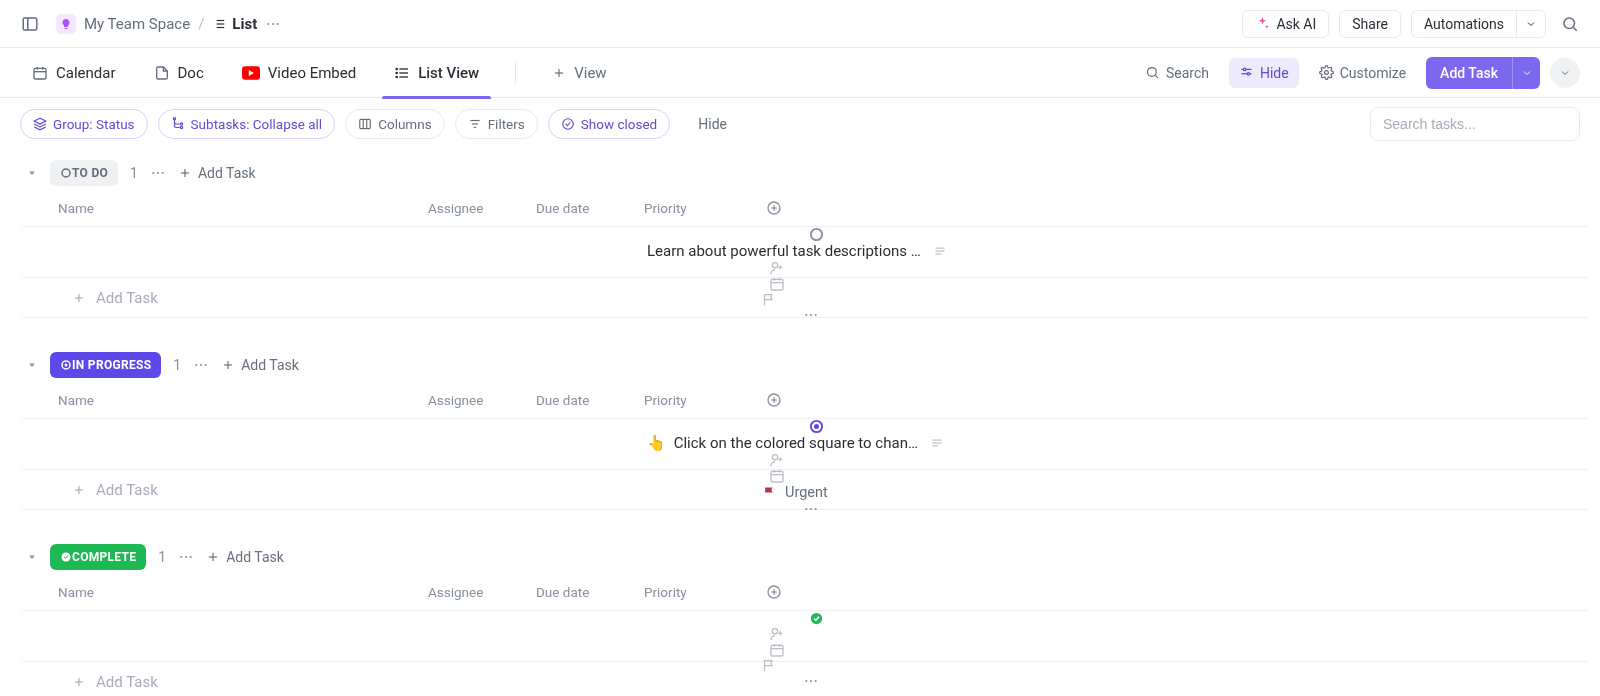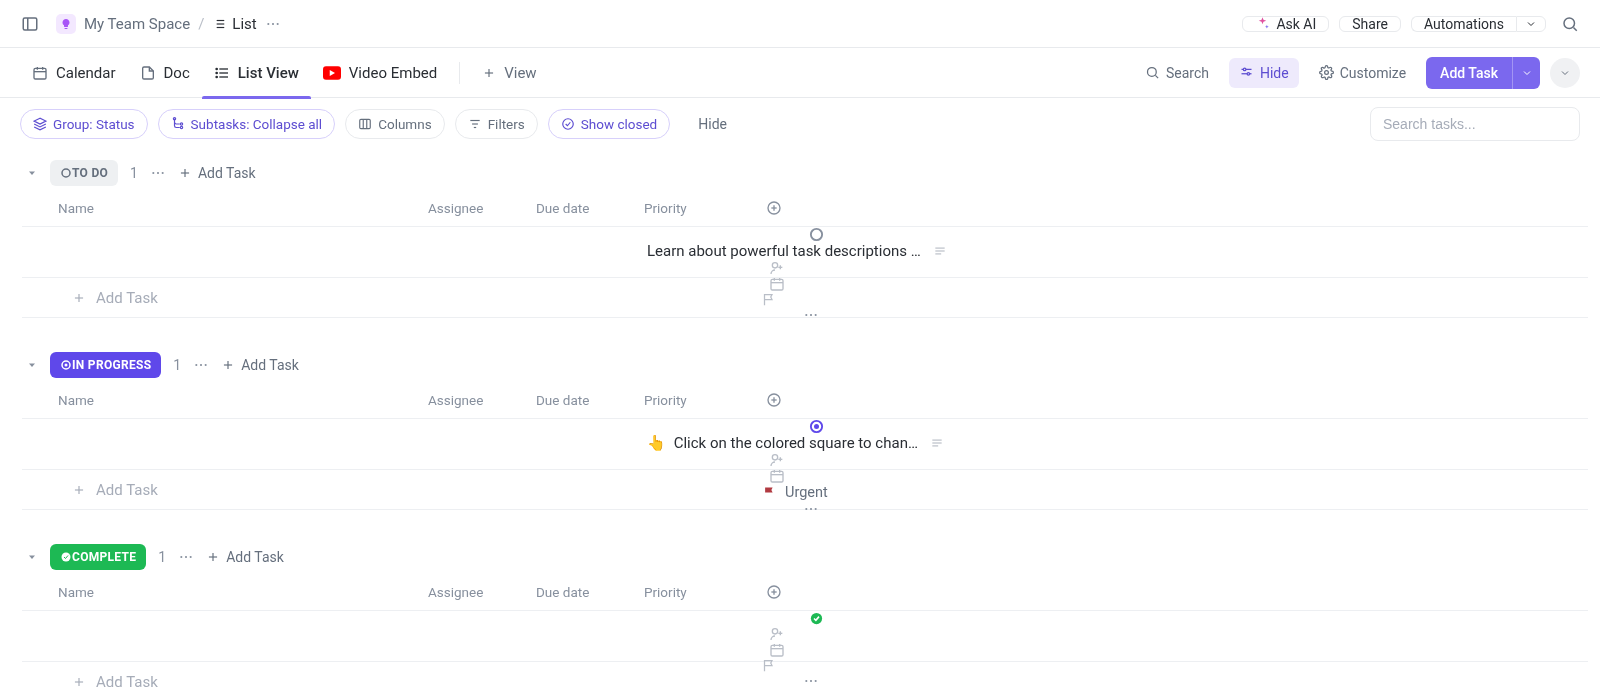--- a/index.html
+++ b/index.html
@@ -6,29 +6,29 @@
   body { font-family: -apple-system, BlinkMacSystemFont, "Segoe UI", Roboto, sans-serif; font-size: 14px; color: #2a2e34; background: #fff; width: 1600px; height: 696px; overflow: hidden; }
   svg { display: block; }
 
   
   .topbar { display: flex; align-items: center; height: 48px; padding: 0 16px; border-bottom: 1px solid #e8eaed; }
   .topbar-left { display: flex; align-items: center; gap: 12px; }
   .icon-btn { display: flex; align-items: center; justify-content: center; width: 28px; height: 28px; border-radius: 6px; cursor: pointer; color: #656f7d; }
   .space-badge { width: 20px; height: 20px; border-radius: 5px; background: #f3e8ff; display: flex; align-items: center; justify-content: center; }
   .breadcrumb { display: flex; align-items: center; gap: 8px; color: #656f7d; font-size: 15px; }
   .breadcrumb .slash { color: #b9bec7; }
-  .breadcrumb-current { display: inline-flex; align-items: center; gap: 6px; color: #2a2e34; font-weight: 400; }
+  .breadcrumb-current { display: inline-flex; align-items: center; gap: 6px; color: #2a2e34; font-weight: 700; }
   .topbar-right { margin-left: auto; display: flex; align-items: center; gap: 10px; }
-  .btn-outline { display: inline-flex; align-items: center; gap: 6px; height: 16px; padding: 0 12px; border: 1px solid #e8eaed; border-radius: 6px; background: #fff; cursor: pointer; color: #2a2e34; font-size: 14px; }
+  .btn-outline { display: inline-flex; align-items: center; gap: 6px; height: 28px; padding: 0 12px; border: 1px solid #e8eaed; border-radius: 6px; background: #fff; cursor: pointer; color: #2a2e34; font-size: 14px; }
   .btn-group { display: flex; }
   .btn-group .btn-outline:first-child { border-radius: 6px 0 0 6px; border-right: none; }
   .btn-group .btn-outline:last-child { border-radius: 0 6px 6px 0; padding: 0 8px; }
 
   
-  .viewsbar { display: flex; align-items: center; height: 50px; padding: 0 20px; border-bottom: 1px solid #e8eaed; gap: 0; }
+  .viewsbar { display: flex; align-items: center; height: 50px; padding: 0 20px; border-bottom: 1px solid #e8eaed; gap: 14px; }
   .view-tab { display: inline-flex; align-items: center; gap: 8px; padding: 0 12px; height: 50px; cursor: pointer; color: #2a2e34; font-size: 15px; position: relative; }
   .view-tab.active { color: #2a2e34; font-weight: 500; }
   .view-tab.active::after { content:""; position:absolute; left:0; right:0; bottom:-1px; height:3px; background:#7b68ee; border-radius:2px 2px 0 0; }
   .view-divider { width:1px; height:22px; background:#e8eaed; margin:0 10px; }
   .viewsbar-right { margin-left:auto; display:flex; align-items:center; gap:10px; }
   .chip { display:inline-flex; align-items:center; gap:6px; height:30px; padding:0 10px; border-radius:6px; cursor:pointer; color:#656f7d; font-size:14px; }
   .chip.active { background:#eeeafc; color:#5d4dd1; }
   .btn-primary { display:inline-flex; align-items:center; height:32px; padding:0 14px; border-radius:6px 0 0 6px; background:#7b68ee; color:#fff; cursor:pointer; font-size:14px; font-weight:500; }
   .btn-primary-caret { display:inline-flex; align-items:center; justify-content:center; width:28px; height:32px; border-radius:0 6px 6px 0; background:#7b68ee; border-left:1px solid rgba(255,255,255,.3); cursor:pointer; color:#fff; }
   .circle-btn { display:inline-flex; align-items:center; justify-content:center; width:30px; height:30px; border-radius:50%; background:#f0f1f3; cursor:pointer; color:#656f7d; }
@@ -157,37 +157,37 @@
       </svg>
     <span>Calendar</span>
   </div>
   <div class="view-tab">
     <svg width="16" height="16" viewBox="0 0 24 24" fill="none" stroke="#656f7d" stroke-width="2">
         <path d="M14 3H6a2 2 0 0 0-2 2v14a2 2 0 0 0 2 2h12a2 2 0 0 0 2-2V9z"></path>
         <polyline points="14 3 14 9 20 9"></polyline>
       </svg>
     <span>Doc</span>
   </div>
+  <div class="view-tab">
+    <svg width="18" height="14" viewBox="0 0 24 18">
+        <rect x="0" y="0" width="24" height="18" rx="4" fill="#ff0000"></rect>
+        <polygon points="9,5 9,13 16,9" fill="#fff"></polygon>
+      </svg>
+    <span>Video Embed</span>
+  </div>
   <div class="view-tab active">
     <svg width="16" height="16" viewBox="0 0 24 24" fill="none" stroke="#2a2e34" stroke-width="2">
         <line x1="8" y1="6" x2="21" y2="6"></line>
         <line x1="8" y1="12" x2="21" y2="12"></line>
         <line x1="8" y1="18" x2="21" y2="18"></line>
         <circle cx="4" cy="6" r="1" fill="#2a2e34"></circle>
         <circle cx="4" cy="12" r="1" fill="#2a2e34"></circle>
         <circle cx="4" cy="18" r="1" fill="#2a2e34"></circle>
       </svg>
     <span>List View</span>
-  </div>
-  <div class="view-tab">
-    <svg width="18" height="14" viewBox="0 0 24 18">
-        <rect x="0" y="0" width="24" height="18" rx="4" fill="#ff0000"></rect>
-        <polygon points="9,5 9,13 16,9" fill="#fff"></polygon>
-      </svg>
-    <span>Video Embed</span>
   </div>
   <div class="view-divider"></div>
   <div class="view-tab" style="color:#656f7d">
     <svg width="14" height="14" viewBox="0 0 24 24" fill="none" stroke="currentColor" stroke-width="2">
         <line x1="12" y1="5" x2="12" y2="19"></line>
         <line x1="5" y1="12" x2="19" y2="12"></line>
       </svg>
     <span>View</span>
   </div>
 

